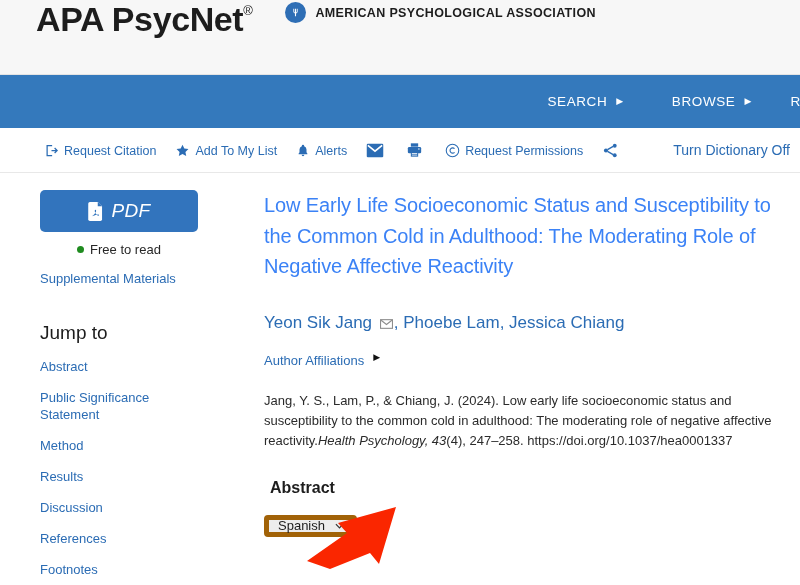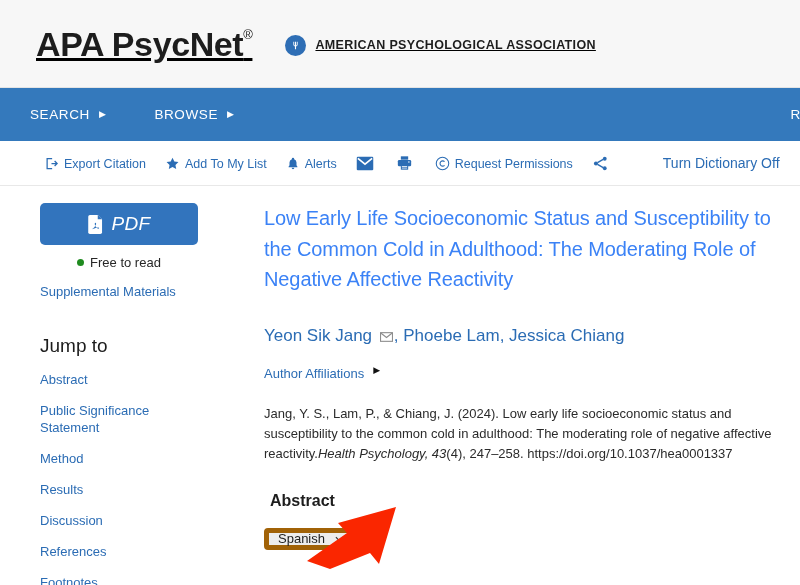--- a/index.html
+++ b/index.html
@@ -10,28 +10,27 @@
     width: 800px;
     height: 585px;
     overflow: hidden;
     background: #ffffff;
     font-family: "Liberation Sans", sans-serif;
     -webkit-font-smoothing: antialiased;
   }
 
   
   .brand-header {
-    height: 88px;
+    height: 75px;
     background: #f7f7f7;
     display: flex;
-    align-items: center;
+    align-items: flex-start;
     padding-left: 36px;
     box-sizing: border-box;
     position: relative;
-    text-decoration: underline;
   }
   .brand-header::after {
     content: "";
     position: absolute;
     left: 0; right: 0; bottom: 0;
     height: 1px;
     background: #e4e4e4;
   }
   .brand-logo {
     font-size: 34px;
@@ -77,20 +76,21 @@
 
   
   .navbar {
     height: 53px;
     background: #3479bc;
     display: flex;
     align-items: center;
     padding-left: 30px;
     box-sizing: border-box;
     position: relative;
+    justify-content: flex-end;
   }
   .nav-item {
     color: #ffffff;
     font-size: 13.5px;
     letter-spacing: 0.6px;
     margin-right: 48px;
     display: flex;
     align-items: center;
     white-space: nowrap;
     cursor: pointer;
@@ -322,21 +322,21 @@
 
 <div class="toolbar">
 
   <div class="tool-btn">
     <span class="ticon">
       <svg width="15" height="15" viewBox="0 0 24 24" aria-hidden="true">
         <path fill="none" stroke="#2b6cb4" stroke-width="2" d="M13 4H5v16h8"></path>
         <path fill="none" stroke="#2b6cb4" stroke-width="2" d="M12 12h9M17 8l4 4-4 4"></path>
       </svg>
     </span>
-    <span class="tlabel">Export Citation</span>
+    <span class="tlabel">Request Citation</span>
   </div>
 
   <div class="tool-btn">
     <span class="ticon">
       <svg width="15" height="15" viewBox="0 0 24 24" aria-hidden="true">
         <path fill="#2b6cb4" d="M12 2.8l2.9 6 6.6.9-4.8 4.6 1.2 6.5L12 17.7l-5.9 3.1 1.2-6.5L2.5 9.7l6.6-.9z"></path>
       </svg>
     </span>
     <span class="tlabel">Add To My List</span>
   </div>

